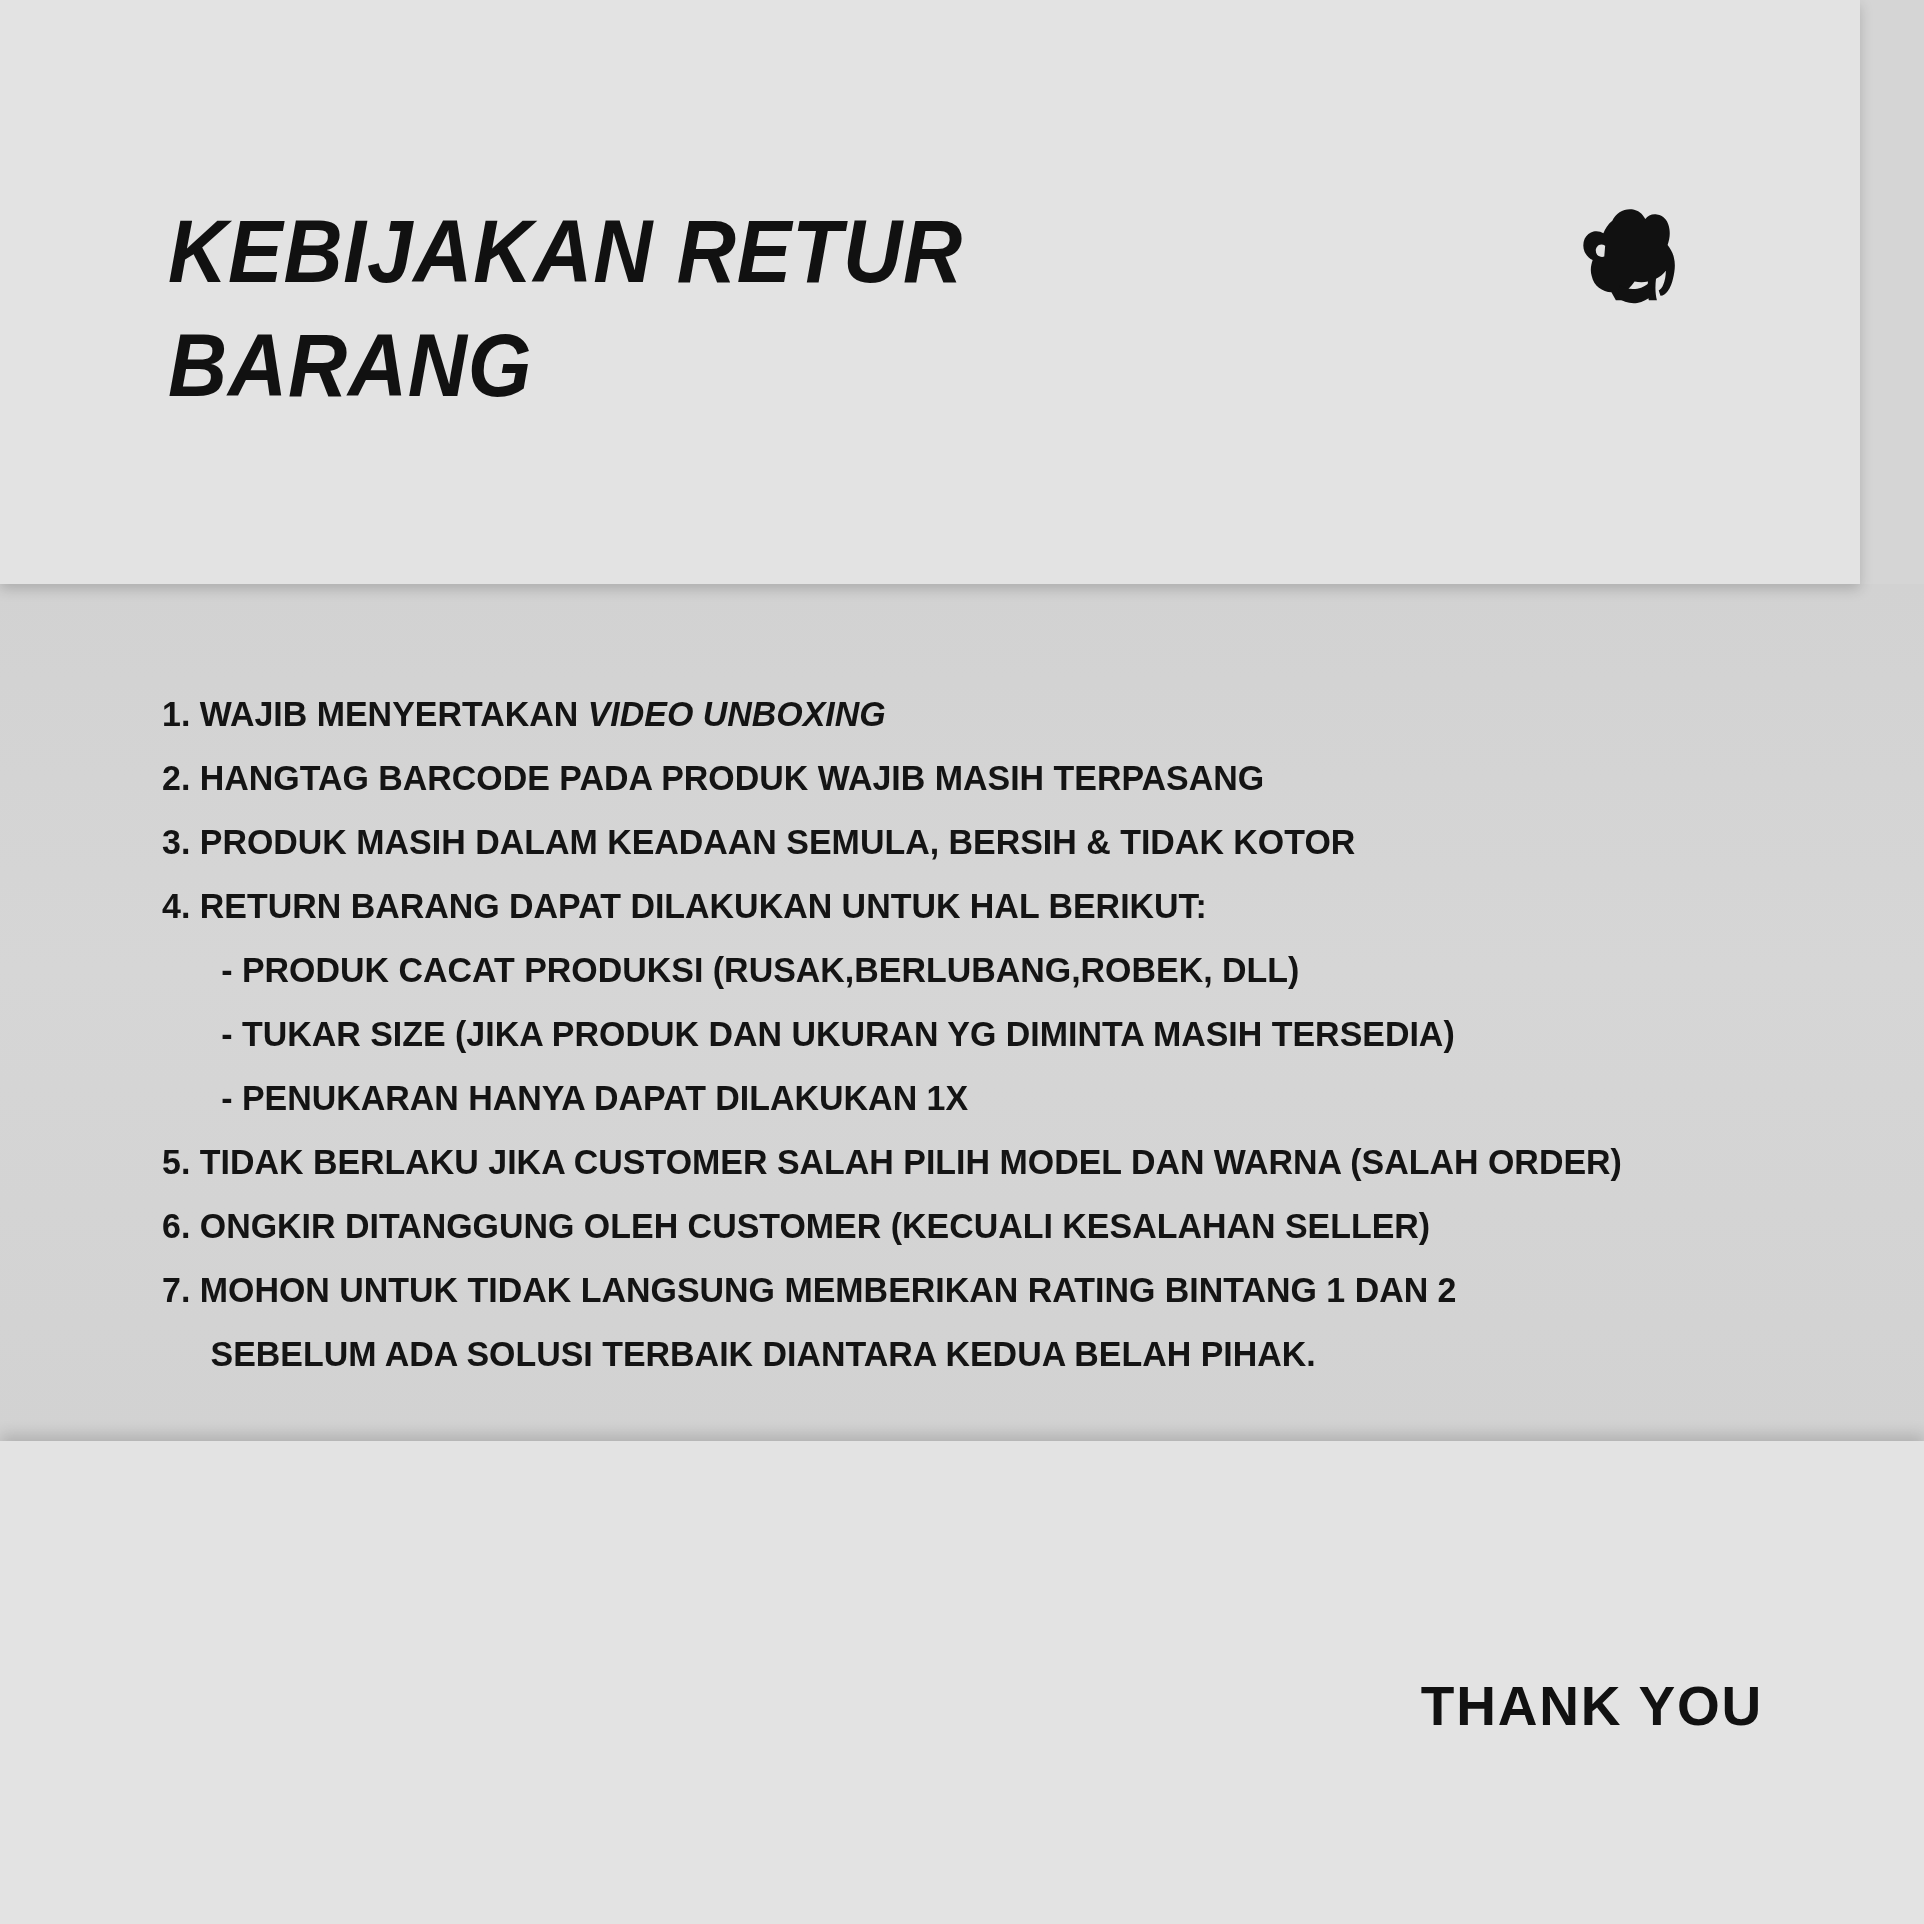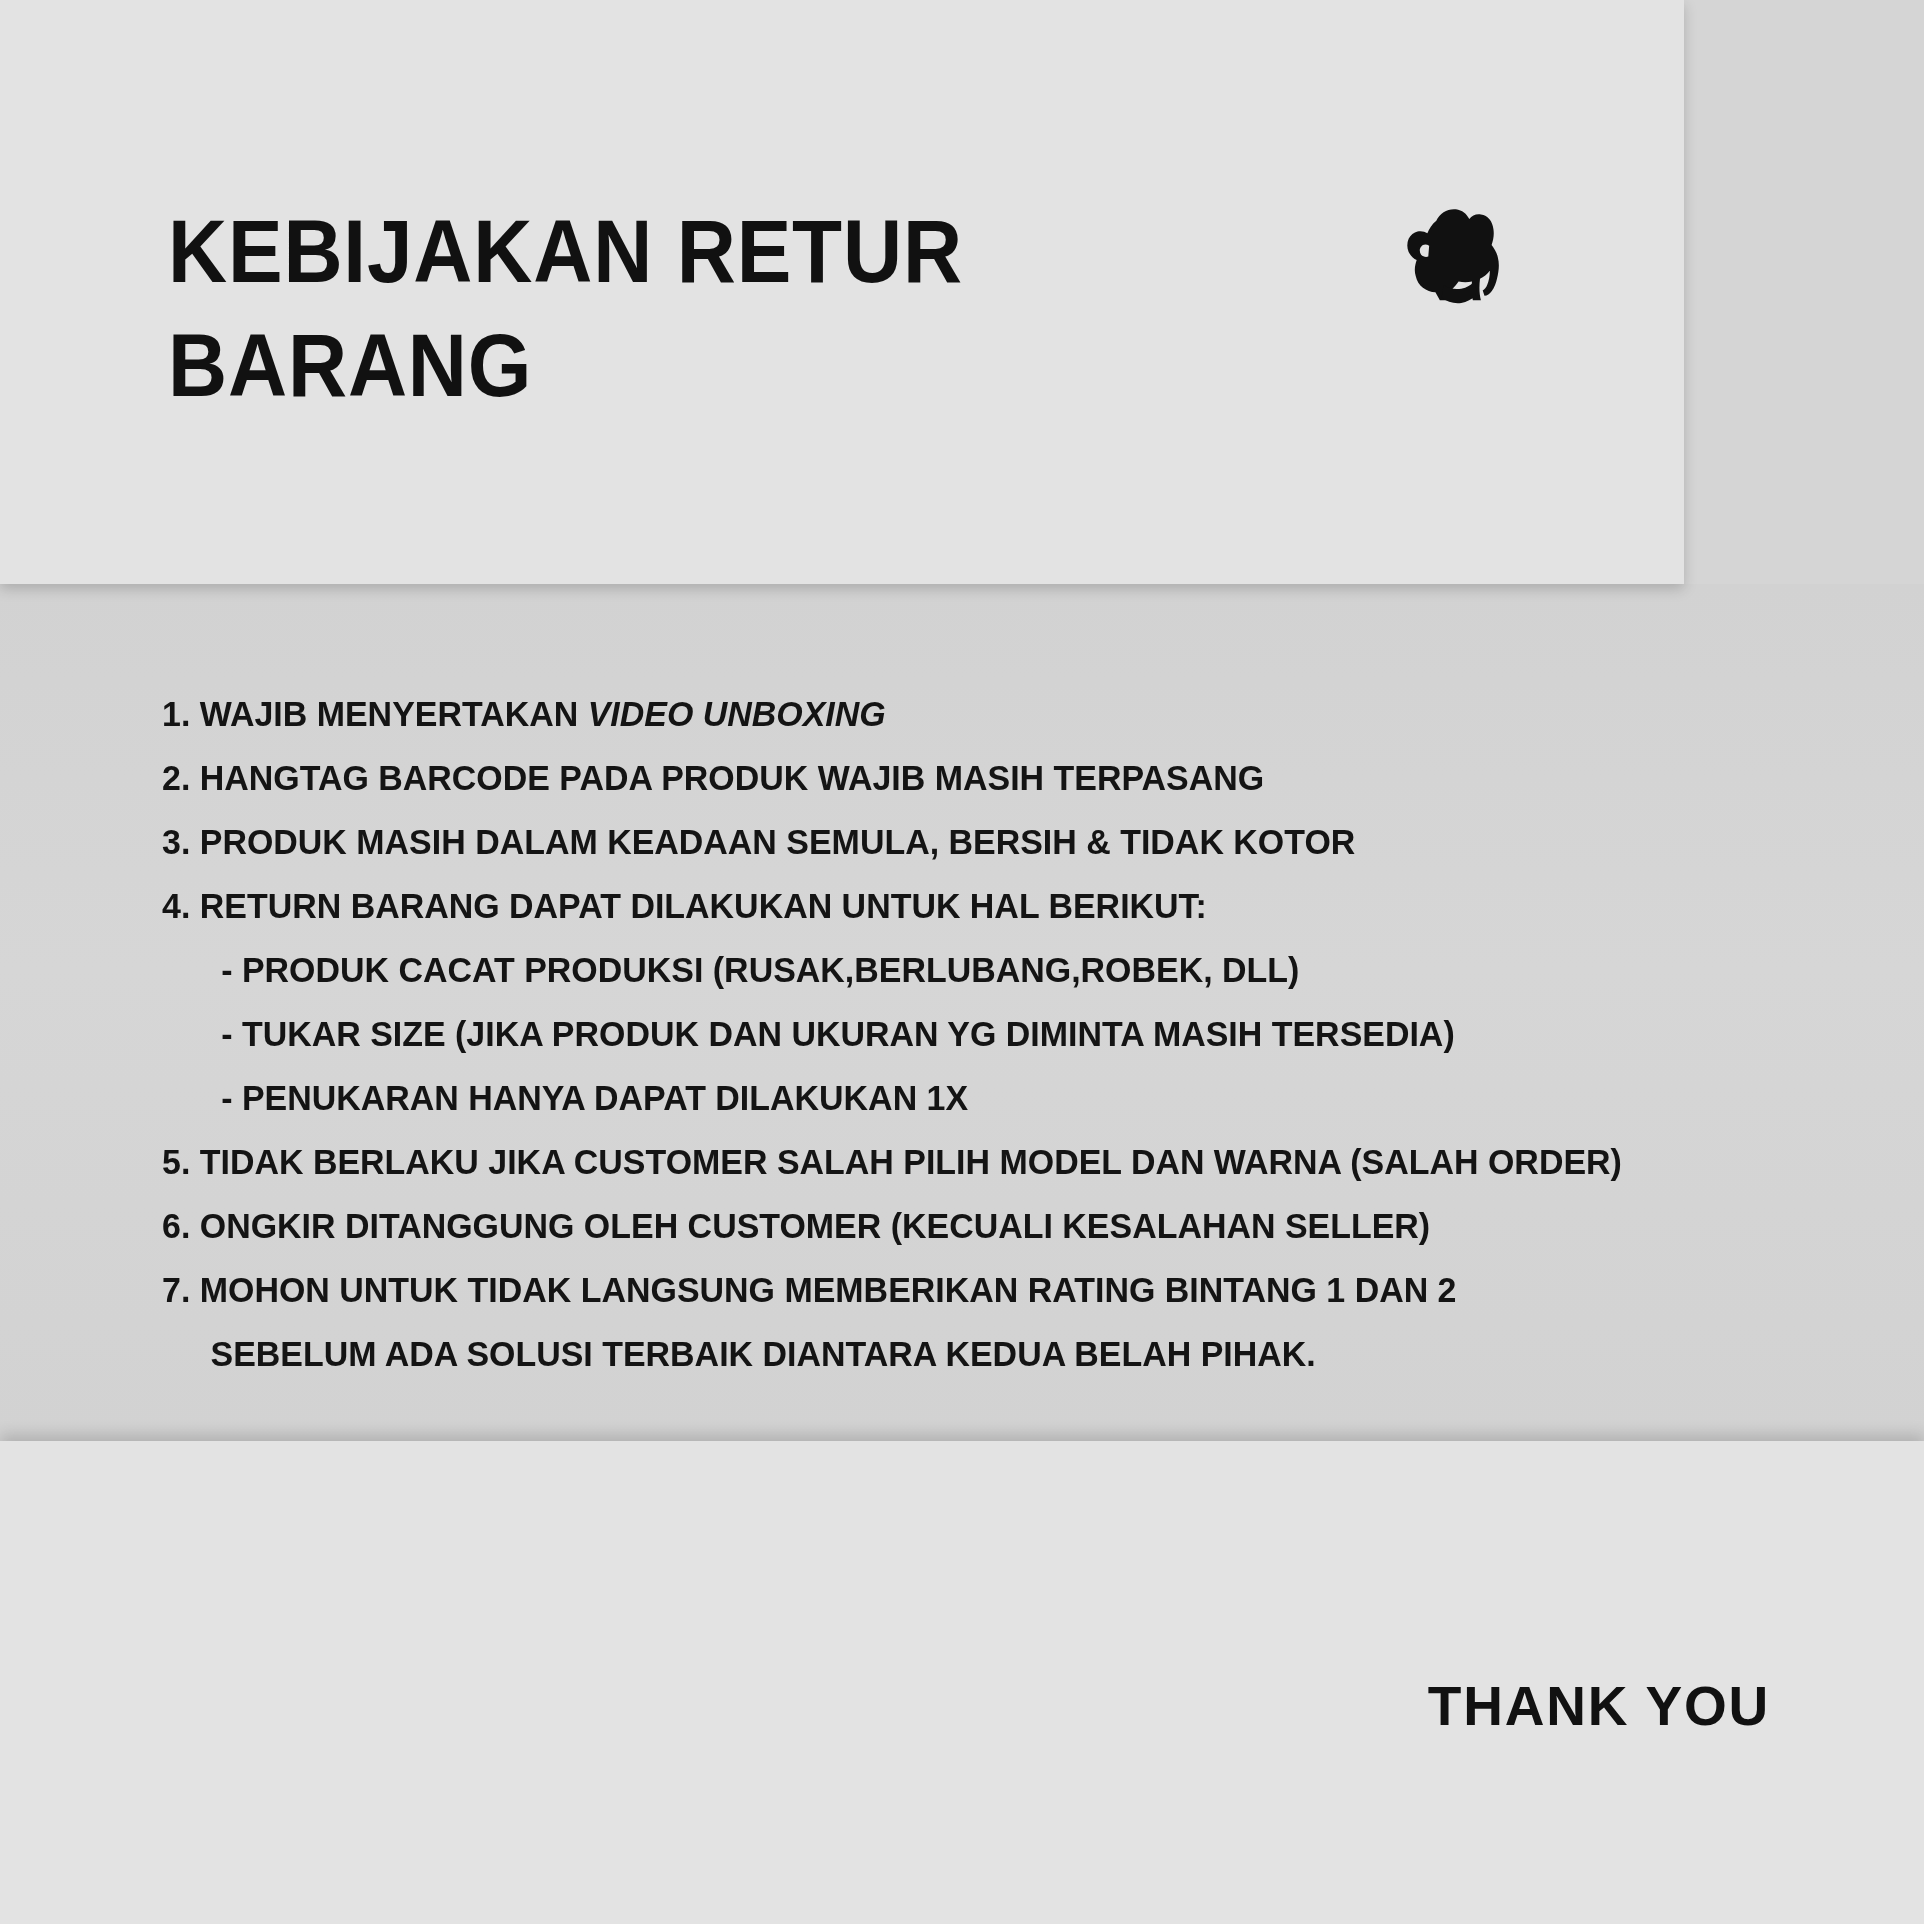--- a/index.html
+++ b/index.html
@@ -14,25 +14,26 @@
     position: relative;
     width: 1925px;
     height: 1925px;
     background: #d5d5d5;
   }
 
   
   .header-band {
     position: absolute;
     top: 0; left: 0;
-    width: 1684px;
+    width: 1860px;
     height: 584px;
     background: #e3e3e3;
     box-shadow: 0 5.3px 12.5px rgba(0,0,0,0.18);
     z-index: 3;
+    font-style: italic;
   }
   .title-block {
     position: absolute;
     left: 168px;
     top: 194px;
   }
   .title-line {
     font-family: "Liberation Sans", sans-serif;
     font-weight: bold;
     font-size: 89px;
@@ -91,21 +92,21 @@
     top: 1441px;
     left: 0;
     width: 1925px;
     height: 484px;
     background: #e3e3e3;
     box-shadow: 0 -7.1px 14.3px rgba(0,0,0,0.16);
     z-index: 3;
   }
   .thankyou {
     position: absolute;
-    right: 155px;
+    right: 162px;
     top: 233px;
     font-family: "Liberation Sans", sans-serif;
     font-weight: bold;
     font-size: 55px;
     letter-spacing: 1.8px;
     color: #111111;
   }
 </style>
 </head>
 <body>

